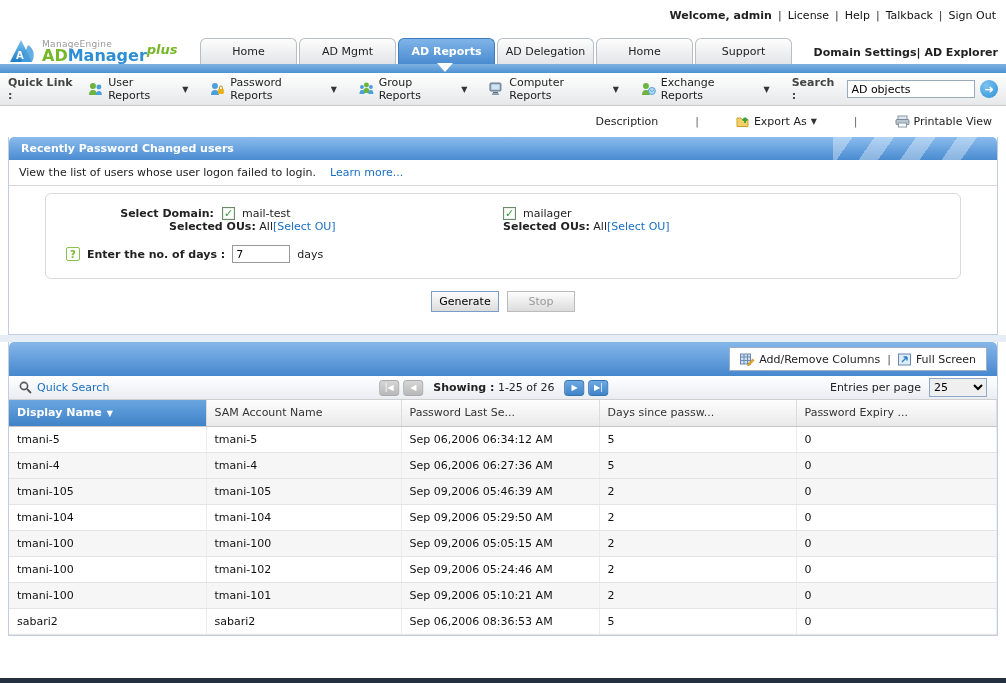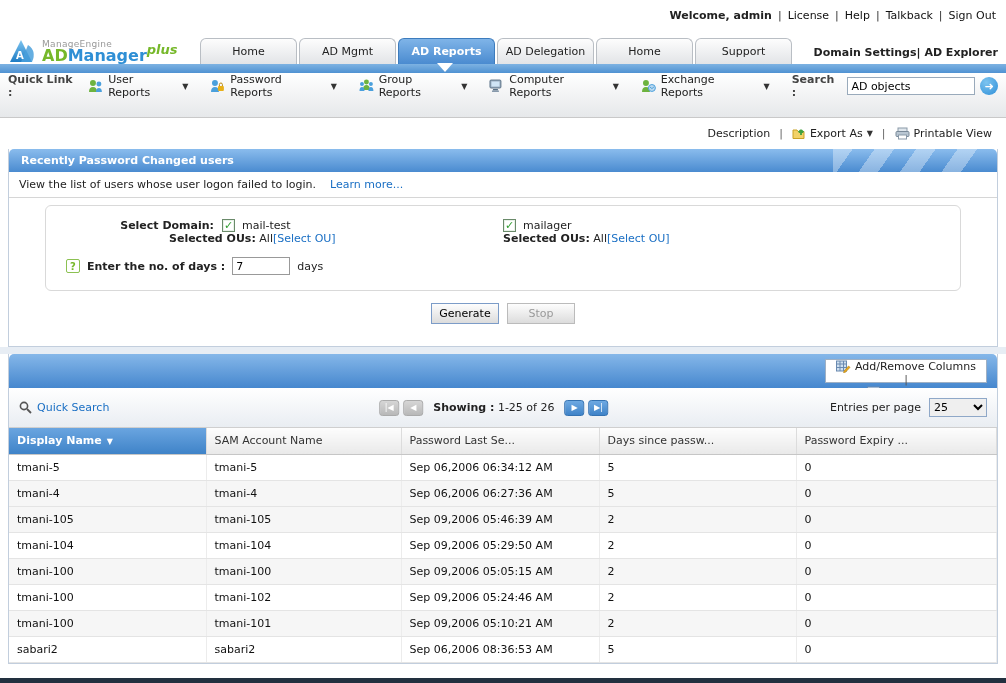--- a/index.html
+++ b/index.html
@@ -32,35 +32,35 @@
   .nav-right { position:absolute; right:8px; bottom:5px; font-weight:bold; }
   .nav-right span.lnk { cursor:pointer;margin-top:48px; }
 
   
   .bluestrip { height:9px; background:linear-gradient(#7db2e2,#4f92d2); position:relative; }
   .notch { position:absolute; top:-1px; left:437px; width:0; height:0;
     border-left:8px solid transparent; border-right:8px solid transparent; border-bottom:9px solid #fff;
     transform:rotate(180deg); }
 
   
-  .quicklink { height:45px; background:linear-gradient(#ffffff,#e6e8ea); border-bottom:1px solid #c9c9c9;
-    display:flex; align-items:flex-start; padding:0 8px; }
+  .quicklink { height:33px; background:linear-gradient(#ffffff,#e6e8ea); border-bottom:1px solid #c9c9c9;
+    display:flex; align-items:center; padding:0 8px; }
   .ql-label { font-weight:bold; color:#444; margin-right:8px; }
   .ql-item { display:flex; align-items:center; margin-right:22px; cursor:pointer; color:#222; }
   .ql-item svg { margin-right:5px; }
   .caret { font-size:8px; color:#333; margin-left:4px; }
   .ql-search { margin-left:auto; display:flex; align-items:center; }
   .ql-search .slabel { font-weight:bold; color:#444; margin-right:6px; }
   .ql-search input { width:128px; height:18px; border:1px solid #9ab; padding:0 3px; font:11px "DejaVu Sans",sans-serif; }
   .go-btn { width:18px; height:18px; border-radius:50%; margin-left:5px; cursor:pointer;
     background:radial-gradient(circle at 35% 30%, #7cc4f0, #2e8fd8); color:#fff; font-weight:bold;
     display:flex; align-items:center; justify-content:center; font-size:11px; }
 
   
-  .toolbar2 { height:31px; display:flex; align-items:center; justify-content:flex-end; padding-right:14px; background:#fff; }
+  .toolbar2 { height:31px; display:flex; align-items:center; justify-content:flex-end; padding-right:14px; background:#fff;gap:28px; }
   .toolbar2 .titem { display:flex; align-items:center; cursor:pointer; color:#222; }
   .toolbar2 .sep { margin:0 9px; color:#666; }
   .toolbar2 svg { margin-right:4px; }
 
   
   .panel { margin:0 8px; border:1px solid #c2cedd; border-top:none; background:#fff; }
   .panel-hdr { height:23px; background:linear-gradient(#8abced,#4a8bd0); border-radius:5px 5px 0 0;
     display:flex; align-items:center; padding:0 12px; color:#fff; font-weight:bold; position:relative; overflow:hidden; }
   .panel-hdr .stripes { position:absolute; right:14px; top:0; bottom:0; width:150px;
     background:repeating-linear-gradient(-55deg, transparent 0 18px, rgba(255,255,255,.35) 18px 34px); }
@@ -88,26 +88,26 @@
     background:linear-gradient(#fdfdfd,#dcdcdc); }
   .btn.primary { border:1px solid #7c9cc8; }
   .btn.disabled { border:1px solid #bbb; color:#999; cursor:default; }
 
   .gap { height:7px; background:#e7edf4; }
 
   
   .res-hdr { height:34px; background:linear-gradient(#85b7e9,#4687ce); border-radius:5px 5px 0 0;
     display:flex; align-items:center; padding:0 12px; color:#fff; font-weight:bold; position:relative; }
   .cols-box { position:absolute; right:10px; top:5px; height:24px; background:#fff; border:1px solid #9fb0c4;
-    display:flex; align-items:center; padding:0 10px; color:#222; font-weight:normal;flex-direction:column; }
+    display:flex; align-items:center; padding:0 10px; color:#222; font-weight:normal; }
   .cols-box .citem { display:flex; align-items:center; cursor:pointer; }
   .cols-box .sep { margin:0 7px; color:#555; }
   .cols-box svg { margin-right:4px; }
 
-  .subbar { height:40px; background:linear-gradient(#ffffff,#e9edf2); border-bottom:1px solid #cfcfcf;
+  .subbar { height:24px; background:linear-gradient(#ffffff,#e9edf2); border-bottom:1px solid #cfcfcf;
     display:flex; align-items:center; padding:0 10px; position:relative; }
   .qsearch { display:flex; align-items:center; color:#1a6fc4; cursor:pointer; }
   .qsearch svg { margin-right:5px; }
   .pager { position:absolute; left:50%; transform:translateX(-54%); display:flex; align-items:center; gap:4px; }
   .pbtn { width:20px; height:16px; border-radius:3px; display:flex; align-items:center; justify-content:center;
     color:#fff; font-size:8px; cursor:pointer; }
   .pbtn.off { background:linear-gradient(#d6d6d6,#b8b8b8); border:1px solid #aaa; cursor:default; }
   .pbtn.on { background:linear-gradient(#6ea9e2,#3f83c8); border:1px solid #3472b2; }
   .showing { margin:0 6px; }
   .entries { margin-left:auto; display:flex; align-items:center; }

